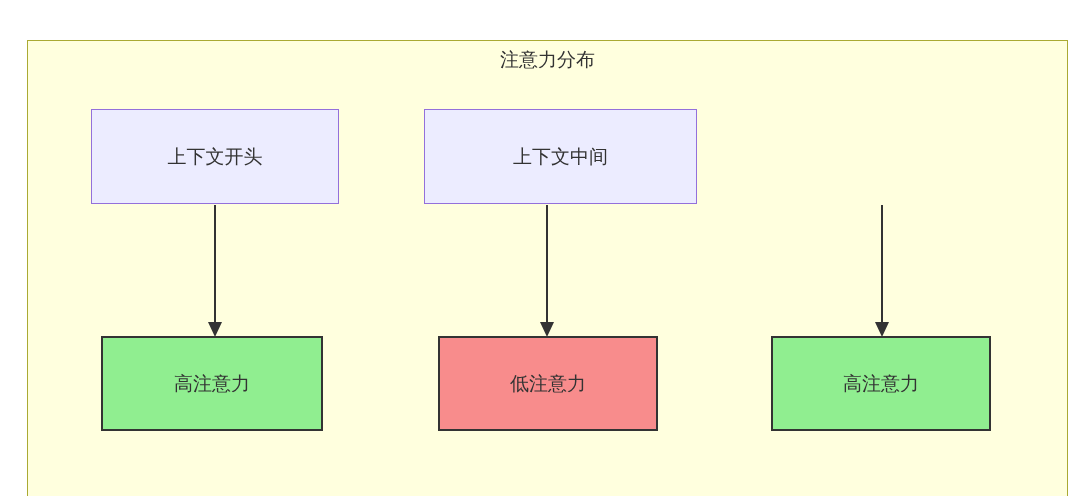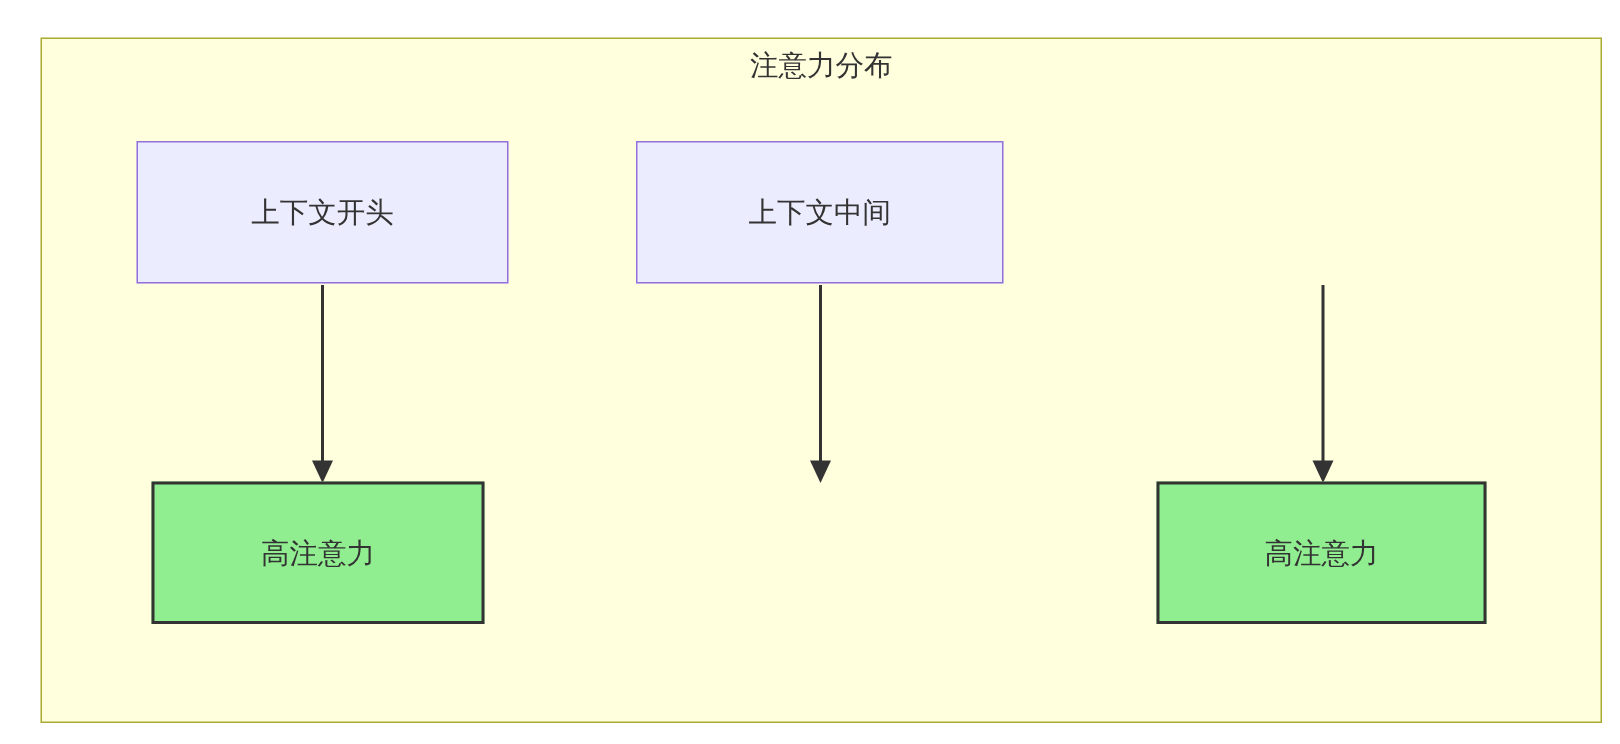--- a/index.html
+++ b/index.html
@@ -18,21 +18,21 @@
   body{
     width:1080px;height:496px;
     background:var(--canvas-bg);
     font-family:"Liberation Sans","DejaVu Sans",sans-serif;
     color:var(--text);
     position:relative;
     overflow:hidden;
   }
   .container{
     position:absolute;
-    left:27px;top:25px;
+    left:27px;top:40px;
     width:1041px;height:457px;
     background:var(--container-fill);
     border:1.5px solid var(--container-border);
     box-sizing:border-box;
   }
   .diagram-title{
     position:absolute;
     top:7px;left:0;width:100%;
     text-align:center;
     font-size:19px;
@@ -57,21 +57,21 @@
     text-align:right;
   }
   .node.result{
     border:2.5px solid var(--result-border);
     top:295px;
     height:95px;
   }
   .node.result.high{background:var(--high-fill);}
   .node.result.low{background:var(--low-fill);}
   #ctx-start{left:63px;width:248px;}
-  #ctx-middle{left:396px;width:245px;}
+  #ctx-middle{left:396px;width:273px;}
   #ctx-end{left:730px;width:248px;}
   #res-start{left:73px;width:222px;}
   #res-middle{left:410px;width:220px;}
   #res-end{left:743px;width:220px;}
   svg.edges{
     position:absolute;
     left:0;top:0;
     width:1041px;height:457px;
     pointer-events:none;
   }
@@ -106,18 +106,21 @@
 
   <div id="ctx-middle" class="node context">
     <span>上下文中间</span>
   </div>
 
 
   <div id="res-start" class="node result high">
     <span>高注意力</span>
   </div>
 
+  <div id="res-middle" class="node result low">
+    <span>低注意力</span>
+  </div>
 
   <div id="res-end" class="node result high">
     <span>高注意力</span>
   </div>
 
 </div>
 
 </body></html>

